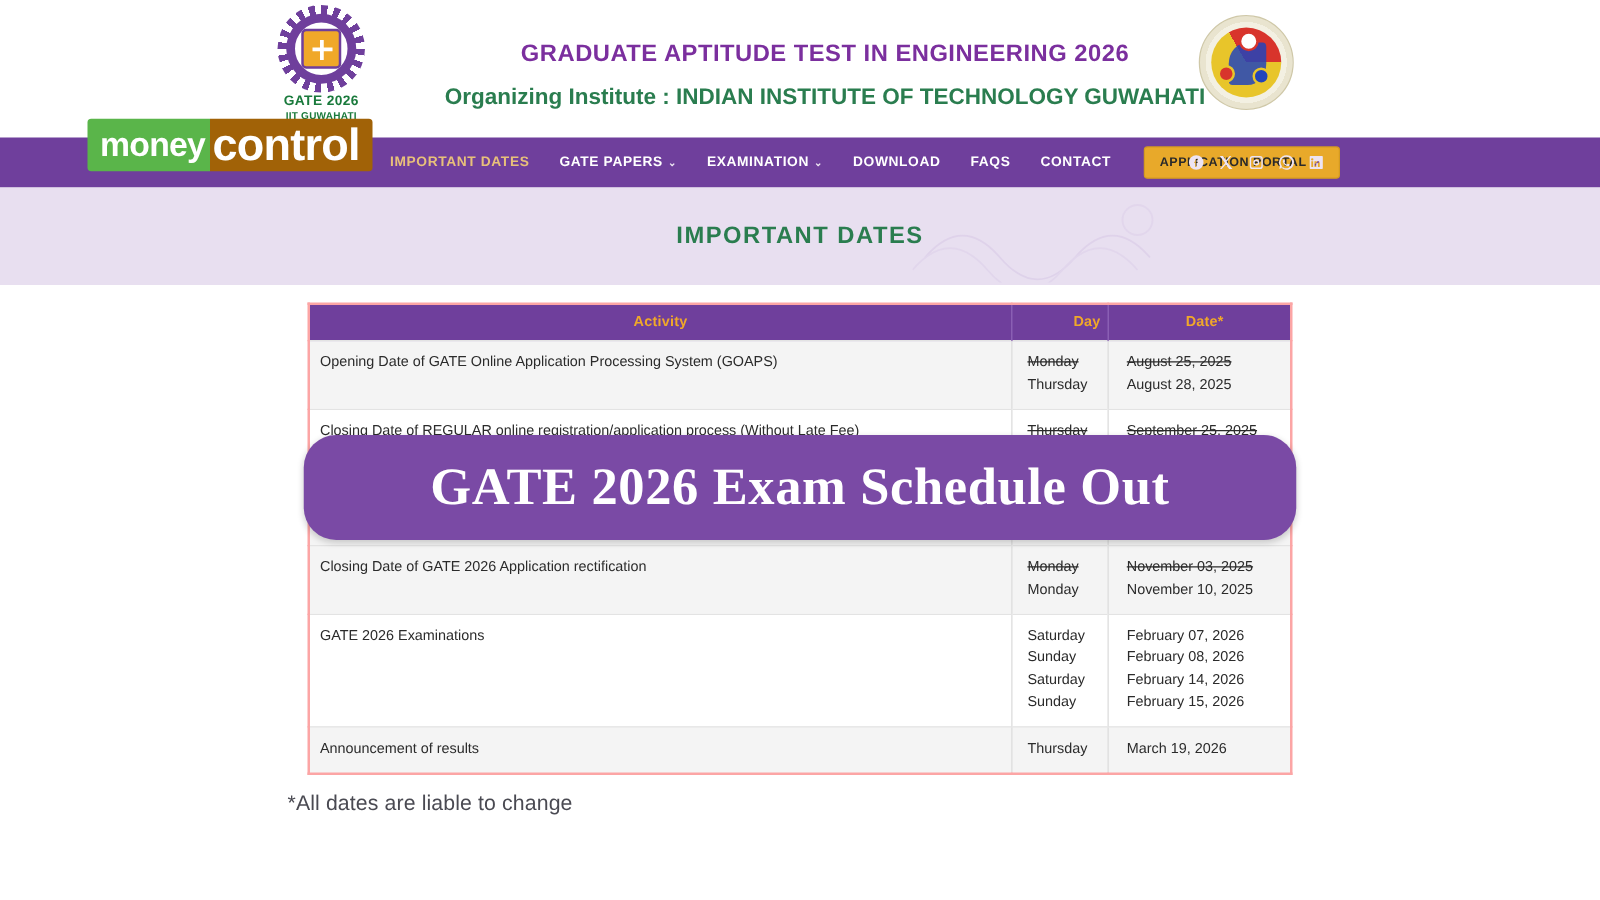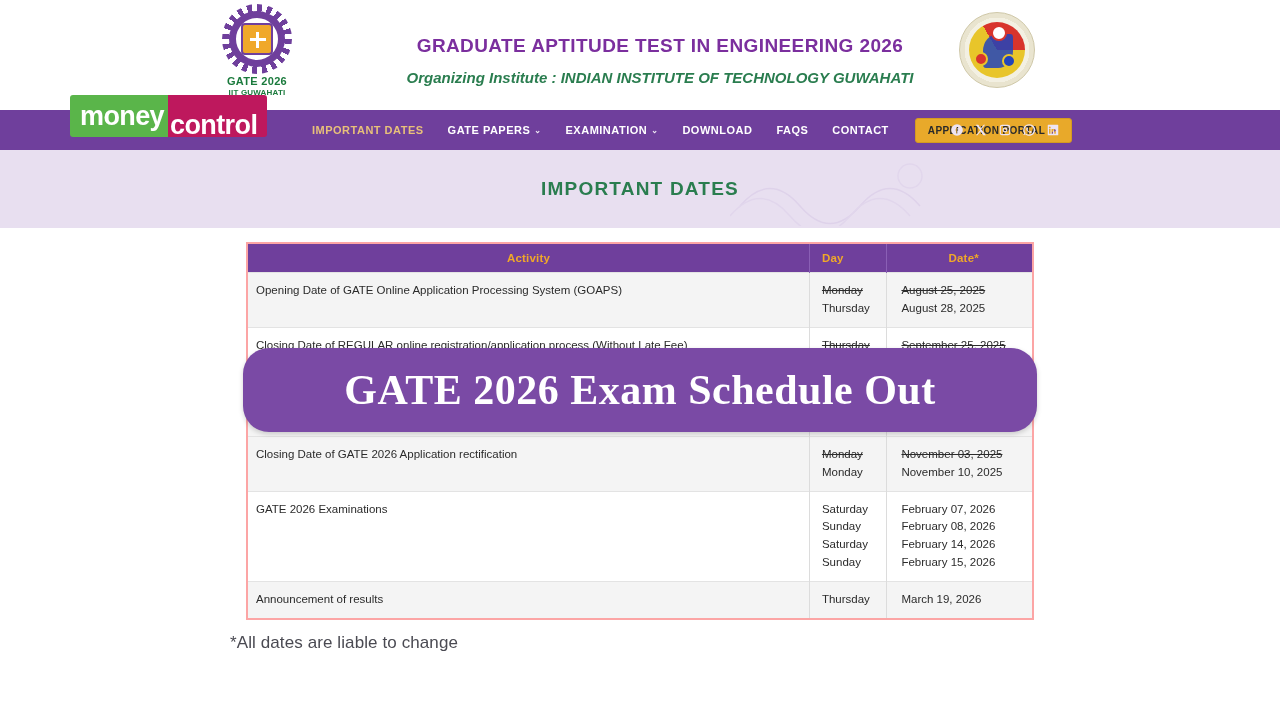--- a/index.html
+++ b/index.html
@@ -76,21 +76,21 @@
   .header-titles{ text-align:center; padding-left:40px; }
   .title-en{
     color:#7b2f9e;font-size:19px;font-weight:bold;letter-spacing:.4px;
     margin-top:10px;
   }
   .title-hi{
     color:#7b2f9e;font-size:19px;font-weight:bold;letter-spacing:1px;
     margin-top:9px;
   }
   .title-org{
-    color:#2a7d4f;font-size:15px;font-weight:bold;margin-top:12px;font-style:italic;
+    color:#2a7d4f;font-size:18px;font-weight:bold;margin-top:12px;
   }
   .iit-logo{
     position:absolute; right:245px; top:12px;
     width:76px;height:76px;border-radius:50%;
     background:radial-gradient(circle at 50% 50%, #f3f0e2 0 62%, #e9e4cf 62% 100%);
     border:1px solid #cfc8a8;
   }
   .iit-inner{
     position:absolute; left:9px; top:9px;
     width:56px;height:56px;border-radius:50%;
@@ -142,22 +142,22 @@
   .mc-logo{
     position:absolute;left:70px;top:95px;z-index:40;
     display:flex;height:42px;align-items:stretch;
   }
   .mc-money{
     background:#5ab54a;color:#ffffff;font-size:27px;font-weight:bold;
     padding:1px 4px 3px 10px;letter-spacing:-.6px;line-height:40px;
     border-radius:3px 0 0 3px;
   }
   .mc-control{
-    background:#be185d;color:#ffffff;font-size:27px;font-weight:bold;
-    padding:10px 10px 3px 2px;letter-spacing:-.6px;line-height:40px;
+    background:#a16207;color:#ffffff;font-size:36px;font-weight:bold;
+    padding:1px 10px 3px 2px;letter-spacing:-.6px;line-height:40px;
     border-radius:0 3px 3px 0;
   }
 
   
   .page-banner{
     height:78px;background:#e8dff0;display:flex;align-items:center;
     justify-content:center;position:relative;overflow:hidden;
   }
   .page-banner h1{
     color:#2a7d4f;font-size:19px;font-weight:bold;letter-spacing:1.2px;
@@ -320,21 +320,21 @@
     </svg>
   </div>
   <h1>IMPORTANT DATES</h1>
 </div>
 
 <div class="content">
   <table class="dates">
     <thead>
       <tr>
         <th class="col-activity">Activity</th>
-        <th class="col-day" style="text-align:left">Day</th>
+        <th class="col-day" style="text-align:right">Day</th>
         <th class="col-date" style="text-align:center">Date*</th>
       </tr>
     </thead>
     <tbody id="table-body">
         <tr class="shade">
           <td class="col-activity">Opening Date of GATE Online Application Processing System (GOAPS)</td>
           <td class="col-day">
             <div class="struck">Monday</div>
             <div>Thursday</div>
           </td>

